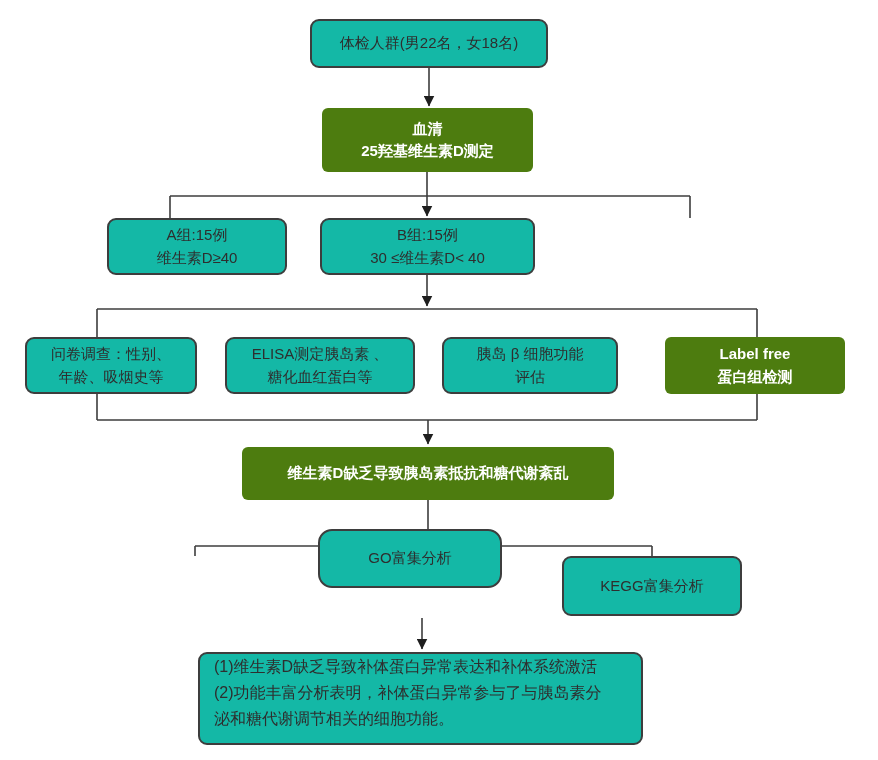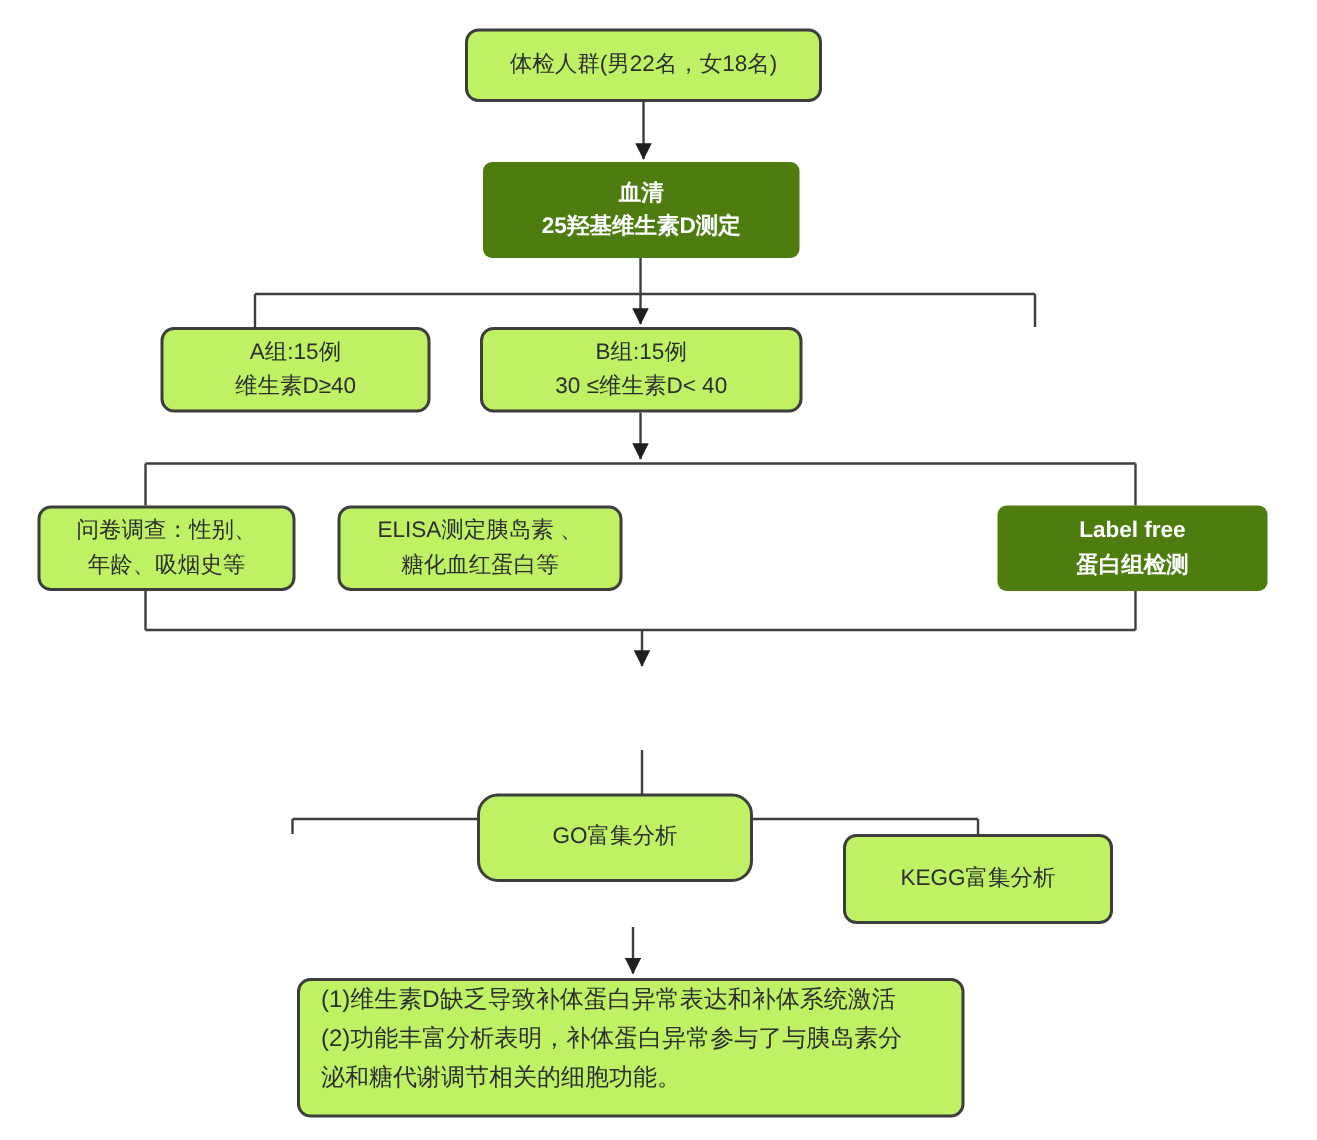--- a/index.html
+++ b/index.html
@@ -18,21 +18,21 @@
   #connector-layer {
     position: absolute;
     left: 0;
     top: 0;
     z-index: 0;
   }
   .node {
     position: absolute;
     box-sizing: border-box;
     z-index: 1;
-    background: #bef264;
+    background: #14b8a6;
     border: 2px solid #3d3d3d;
     border-radius: 9px;
     display: flex;
     align-items: center;
     justify-content: center;
     text-align: center;
     font-size: 15px;
     line-height: 1.5;
     color: #2e2e2e;
     white-space: pre-line;
@@ -121,26 +121,33 @@
   <div class="node" style="left:225px; top:337px; width:190px; height:57px;">
     <span>ELISA测定胰岛素 、
 糖化血红蛋白等</span>
   </div>
 
   <div class="node" style="left:25px; top:337px; width:172px; height:57px;">
     <span>问卷调查：性别、
 年龄、吸烟史等</span>
   </div>
 
+  <div class="node" style="left:442px; top:337px; width:176px; height:57px;">
+    <span>胰岛 β 细胞功能
+评估</span>
+  </div>
 
   <div class="node blue" style="left:665px; top:337px; width:180px; height:57px;">
     <span>Label free
 蛋白组检测</span>
   </div>
 
+  <div class="node blue" style="left:242px; top:447px; width:372px; height:53px;">
+    <span>维生素D缺乏导致胰岛素抵抗和糖代谢紊乱</span>
+  </div>
 
 
   <div class="node" style="left:318px; top:529px; width:184px; height:59px;border-radius:14px;">
     <span>GO富集分析</span>
   </div>
 
   <div class="node" style="left:562px; top:556px; width:180px; height:60px;">
     <span>KEGG富集分析</span>
   </div>
 

